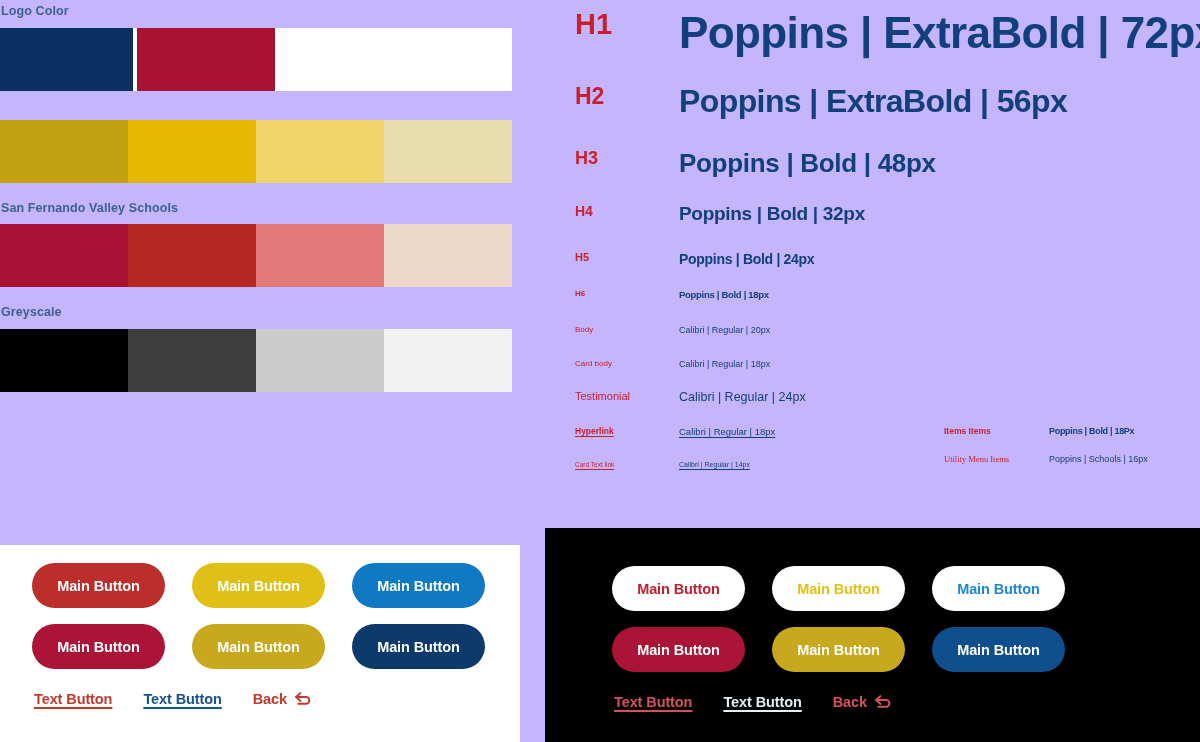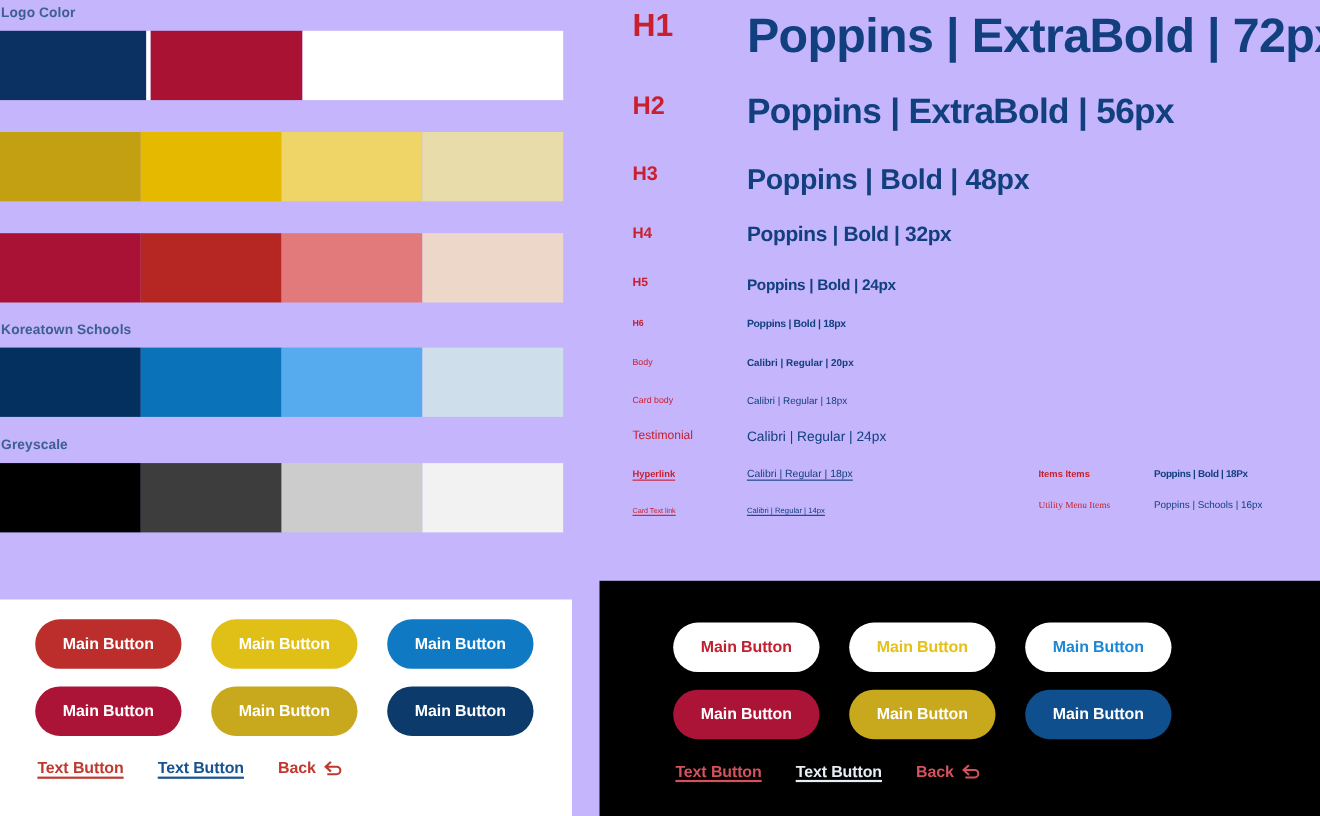--- a/index.html
+++ b/index.html
@@ -185,37 +185,27 @@
           <div style="height: 10px;"></div>
           <div class="swatch-row">
             <div class="swatch" title="#c3a011" style="background: rgb(195, 160, 17); width: 128px;"></div>
             <div class="swatch" title="#e5b900" style="background: rgb(229, 185, 0); width: 128px;"></div>
             <div class="swatch" title="#efd568" style="background: rgb(239, 213, 104); width: 128px;"></div>
             <div class="swatch" title="#e8dcab" style="background: rgb(232, 220, 171); width: 128px;"></div>
           </div>
           <div style="height: 19px;"></div>
         </div>
         <div class="pal-group">
+          <div class="pal-label">San Fernando Valley Schools</div>
           <div style="height: 10px;"></div>
           <div class="swatch-row">
             <div class="swatch" title="#a91234" style="background: rgb(169, 18, 52); width: 128px;"></div>
             <div class="swatch" title="#b62724" style="background: rgb(182, 39, 36); width: 128px;"></div>
             <div class="swatch" title="#e27a7b" style="background: rgb(226, 122, 123); width: 128px;"></div>
             <div class="swatch" title="#ecd7c9" style="background: rgb(236, 215, 201); width: 128px;"></div>
-          </div>
-          <div style="height: 19px;"></div>
-        </div>
-        <div class="pal-group">
-          <div class="pal-label">Koreatown Schools</div>
-          <div style="height: 10px;"></div>
-          <div class="swatch-row">
-            <div class="swatch" title="#03305f" style="background: rgb(3, 48, 95); width: 128px;"></div>
-            <div class="swatch" title="#0a72b9" style="background: rgb(10, 114, 185); width: 128px;"></div>
-            <div class="swatch" title="#55abed" style="background: rgb(85, 171, 237); width: 128px;"></div>
-            <div class="swatch" title="#cfdeeb" style="background: rgb(207, 222, 235); width: 128px;"></div>
           </div>
           <div style="height: 19px;"></div>
         </div>
         <div class="pal-group">
           <div class="pal-label">Greyscale</div>
           <div style="height: 10px;"></div>
           <div class="swatch-row">
             <div class="swatch" title="#000000" style="background: rgb(0, 0, 0); width: 128px;"></div>
             <div class="swatch" title="#3d3d3d" style="background: rgb(61, 61, 61); width: 128px;"></div>
             <div class="swatch" title="#cccccc" style="background: rgb(204, 204, 204); width: 128px;"></div>
@@ -247,21 +237,21 @@
         <div class="type-row" style="top: 251px; left: 0px; width: 660px;">
           <span class="type-tag" style="font-size: 11px; color: rgb(201, 32, 47); position: absolute; left: 11px; top: 0px;">H5</span>
           <span class="type-sample" style="font-size: 14px; font-weight: 700; color: rgb(18, 63, 126); position: absolute; left: 115px; top: 0px; letter-spacing: -0.3px;">Poppins | Bold | 24px</span>
         </div>
         <div class="type-row" style="top: 289px; left: 0px; width: 660px;">
           <span class="type-tag" style="font-size: 8px; color: rgb(201, 32, 47); position: absolute; left: 11px; top: 0px;">H6</span>
           <span class="type-sample" style="font-size: 9.5px; font-weight: 700; color: rgb(18, 63, 126); position: absolute; left: 115px; top: 0px; letter-spacing: -0.3px;">Poppins | Bold | 18px</span>
         </div>
         <div class="type-row" style="top: 325px; left: 0px; width: 660px;">
           <span class="type-tag" style="font-size: 8px; color: rgb(201, 32, 47); position: absolute; left: 11px; top: 0px; font-weight: 400;">Body</span>
-          <span class="type-sample" style="font-size: 9px; font-weight: 700; color: rgb(18, 63, 126); position: absolute; left: 115px; top: 0px;">Calibri | Regular | 20px</span>
+          <span class="type-sample" style="font-size: 9px; font-weight: 400; color: rgb(18, 63, 126); position: absolute; left: 115px; top: 0px;">Calibri | Regular | 20px</span>
         </div>
         <div class="type-row" style="top: 359px; left: 0px; width: 660px;">
           <span class="type-tag" style="font-size: 8px; color: rgb(201, 32, 47); position: absolute; left: 11px; top: 0px; font-weight: 400;">Card body</span>
           <span class="type-sample" style="font-size: 9px; font-weight: 400; color: rgb(18, 63, 126); position: absolute; left: 115px; top: 0px;">Calibri | Regular | 18px</span>
         </div>
         <div class="type-row" style="top: 390px; left: 0px; width: 660px;">
           <span class="type-tag" style="font-size: 11px; color: rgb(201, 32, 47); position: absolute; left: 11px; top: 0px; font-weight: 400;">Testimonial</span>
           <span class="type-sample" style="font-size: 12.5px; font-weight: 400; color: rgb(18, 63, 126); position: absolute; left: 115px; top: 0px;">Calibri | Regular | 24px</span>
         </div>
         <div class="type-row" style="top: 426px; left: 0px; width: 660px;">

